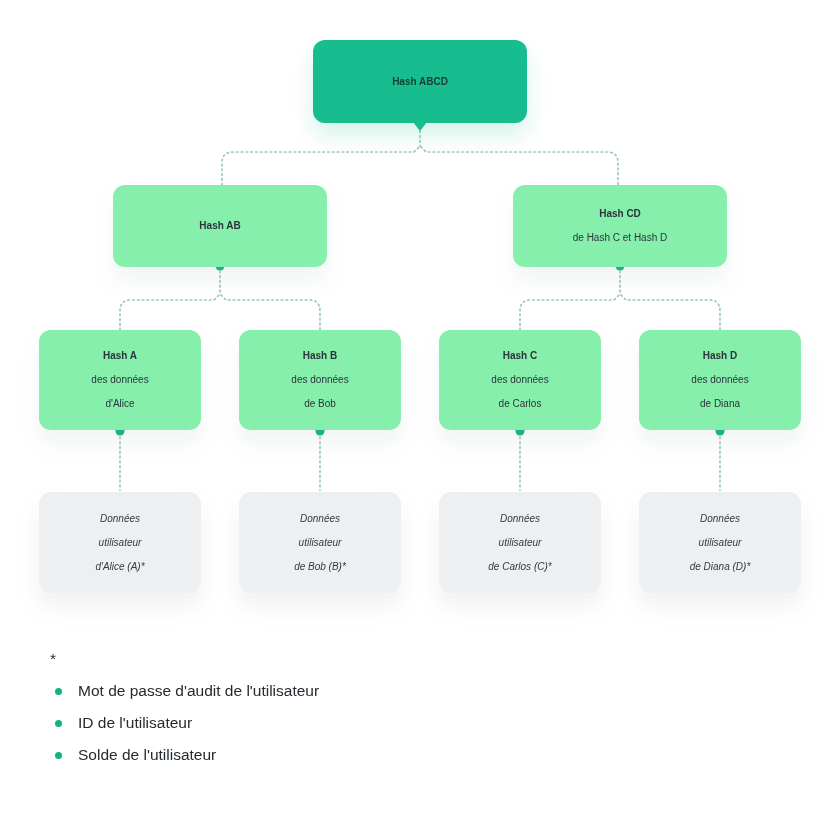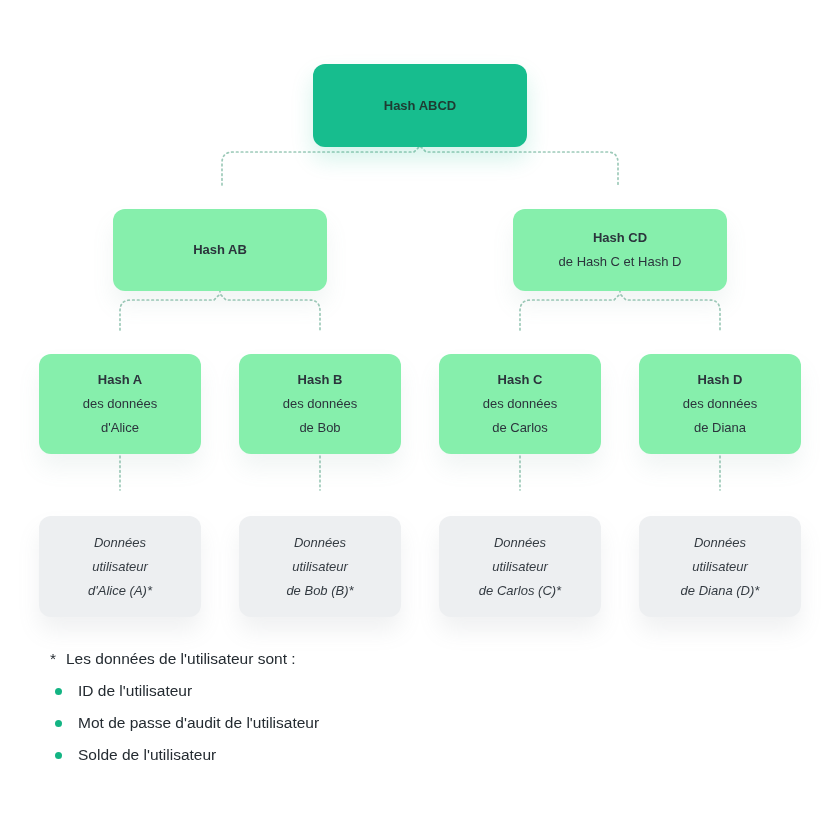--- a/index.html
+++ b/index.html
@@ -3,21 +3,21 @@
 <meta charset="utf-8">
 <style>
   html,body{margin:0;padding:0;background:#ffffff;}
   #canvas{
     position:relative;width:840px;height:817px;background:#ffffff;overflow:hidden;
     font-family:"Liberation Sans","DejaVu Sans",sans-serif;
     -webkit-font-smoothing:antialiased;
   }
   .node{
     position:absolute;display:flex;flex-direction:column;align-items:center;justify-content:center;
-    border-radius:12px;text-align:center;font-size:13px;line-height:24px;color:#2b343c;margin-top:24px;
+    border-radius:12px;text-align:center;font-size:10px;line-height:24px;color:#2b343c;
   }
   .node .t{font-weight:700;}
   .root{
     background:#17bd8e;left:313px;top:40px;width:214px;height:83px;
     box-shadow:0 12px 22px rgba(23,189,142,0.18);
   }
   .root .t{color:#1e3b32;}
   .root .s{color:#d5f4e9;}
   .mint{
     background:#86efac;
@@ -127,29 +127,28 @@
   </div>
   <div class="node gray lvl4" style="left:639px">
     <span>Données</span>
     <span>utilisateur</span>
     <span>de Diana (D)*</span>
   </div>
 
   <div class="legend">
     <div class="legend-header">
       <span class="ast">*</span>
-      <span>Les données de l'utilisateur sont :</span>
+    </div>
+    <div class="legend-item">
+      <span class="bullet"></span>
+      <span>Mot de passe d'audit de l'utilisateur</span>
     </div>
     <div class="legend-item">
       <span class="bullet"></span>
       <span>ID de l'utilisateur</span>
-    </div>
-    <div class="legend-item">
-      <span class="bullet"></span>
-      <span>Mot de passe d'audit de l'utilisateur</span>
     </div>
     <div class="legend-item">
       <span class="bullet"></span>
       <span>Solde de l'utilisateur</span>
     </div>
   </div>
 
 </div>
 
 </body></html>

